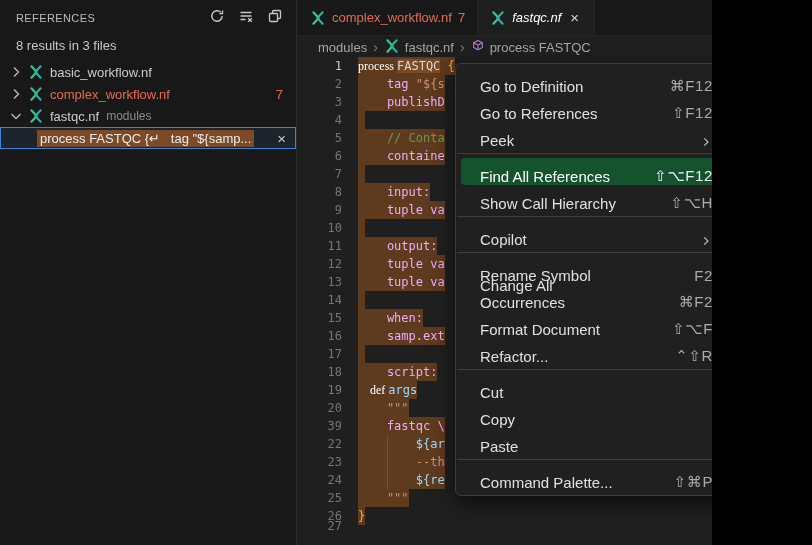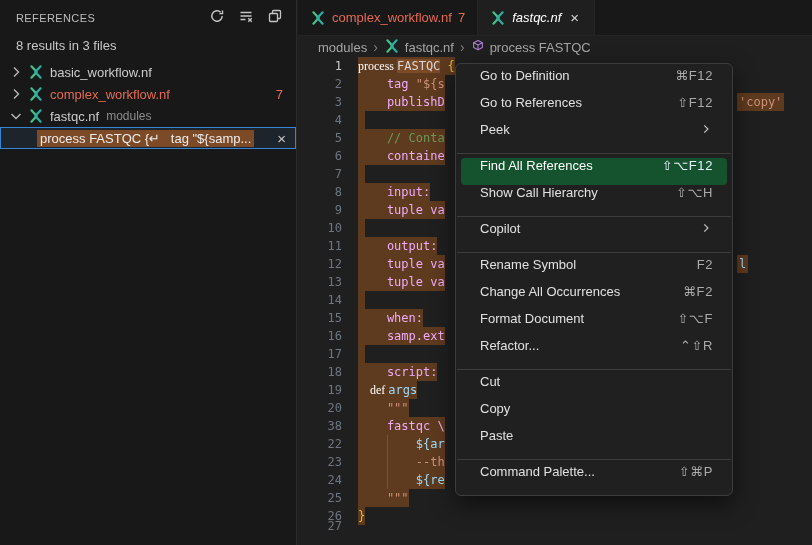--- a/index.html
+++ b/index.html
@@ -1,16 +1,16 @@
 <!DOCTYPE html>
 <html><head>
 <meta charset="utf-8">
 <style>
   html,body{margin:0;padding:0;background:#000;}
-  #app{position:relative;width:812px;height:545px;background:#1f1f1f;overflow:hidden;
+  #app{position:relative;width:712px;height:545px;background:#1f1f1f;overflow:hidden;
        font-family:"Liberation Sans","DejaVu Sans",sans-serif;color:#cccccc;-webkit-font-smoothing:antialiased;}
 
   
   .sidebar{position:absolute;left:0;top:0;width:297px;height:100%;background:#181818;border-right:1px solid #2b2b2b;box-sizing:border-box;}
   .sb-header{display:flex;align-items:center;height:35px;padding:0 10px 0 16px;}
   .sb-title{flex:1;font-size:11px;letter-spacing:.4px;color:#bdbdbd;}
   .sb-actions{display:flex;gap:7px;}
   .icon-btn{width:22px;height:22px;display:flex;align-items:center;justify-content:center;border-radius:4px;cursor:pointer;}
   .sb-summary{font-size:13px;color:#c8c8c8;padding:3px 16px 8px;}
   .tree{font-size:13px;}
@@ -54,21 +54,21 @@
   .tok-dir{color:#f0abfc;}
   .tok-str{color:#ce9178;}
   .tok-com{color:#6a9955;}
   .tok-var{color:#9cdcfe;}
   .tok-brace{color:#e2b93d;}
   .tok-sym{color:#d8d8d8;background:#7d4a27;}
 
   
   .menu{position:absolute;left:455px;top:63px;width:278px;box-sizing:border-box;background:#202020;
         border:1px solid #3c3c3c;border-radius:6px;box-shadow:0 8px 22px rgba(0,0,0,.55);padding:4px 0;z-index:30;}
-  .mi{display:flex;align-items:flex-start;height:27px;margin:0 5px;padding:0 14px 0 19px;border-radius:4px;font-size:13px;color:#e0e0e0;cursor:pointer;gap:40px;}
+  .mi{display:flex;align-items:flex-end;height:27px;margin:0 5px;padding:0 14px 0 19px;border-radius:4px;font-size:15px;color:#e0e0e0;cursor:pointer;gap:40px;}
   .mi .sc{margin-left:auto;color:#ababab;letter-spacing:.6px;}
   .mi .sub{margin-left:auto;display:flex;align-items:center;}
   .mi.hl{background:#14532d;color:#ffffff;}
   .mi.hl .sc{color:#e8f1ff;}
   .msep{height:1px;background:#3d3d3d;margin:4px 1px;}
 </style>
 </head>
 <body>
 
 <div id="app">
@@ -192,21 +192,21 @@
         <div class="cline" style="top: 180px;"><span class="lnum">11</span><span class="ctext"><span class="chl"><span class="tok-dir">    output:</span></span></span></div>
         <div class="cline" style="top: 198px;"><span class="lnum">12</span><span class="ctext"><span class="chl"><span class="tok-dir">    tuple va</span></span></span></div>
         <div class="cline" style="top: 216px;"><span class="lnum">13</span><span class="ctext"><span class="chl"><span class="tok-dir">    tuple va</span></span></span></div>
         <div class="cline" style="top: 234px;"><span class="lnum">14</span><span class="ctext"><span class="chl stub"></span></span></div>
         <div class="cline" style="top: 252px;"><span class="lnum">15</span><span class="ctext"><span class="chl"><span class="tok-dir">    when:</span></span></span></div>
         <div class="cline" style="top: 270px;"><span class="lnum">16</span><span class="ctext"><span class="chl"><span class="tok-dir">    samp.ext</span></span></span></div>
         <div class="cline" style="top: 288px;"><span class="lnum">17</span><span class="ctext"><span class="chl stub"></span></span></div>
         <div class="cline" style="top: 306px;"><span class="lnum">18</span><span class="ctext"><span class="chl"><span class="tok-dir">    script:</span></span></span></div>
         <div class="cline" style="top: 324px;"><span class="lnum">19</span><span class="ctext"><span class="chl"><span class="tok-kw">    def </span><span class="tok-var">args</span></span></span></div>
         <div class="cline" style="top: 342px;"><span class="lnum">20</span><span class="ctext"><span class="chl"><span class="tok-str">    """</span></span></span></div>
-        <div class="cline" style="top: 360px;"><span class="lnum">38</span><span class="ctext"><span class="chl"><span class="tok-dir">    fastqc \</span></span></span></div>
+        <div class="cline" style="top: 360px;"><span class="lnum">39</span><span class="ctext"><span class="chl"><span class="tok-dir">    fastqc \</span></span></span></div>
         <div class="cline" style="top: 378px;"><span class="lnum">22</span><span class="ctext"><span class="chl"><span class="tok-var">        ${ar</span></span></span><i class="guide"></i></div>
         <div class="cline" style="top: 396px;"><span class="lnum">23</span><span class="ctext"><span class="chl"><span class="tok-str">        --th</span></span></span><i class="guide"></i></div>
         <div class="cline" style="top: 414px;"><span class="lnum">24</span><span class="ctext"><span class="chl"><span class="tok-var">        ${re</span></span></span><i class="guide"></i></div>
         <div class="cline" style="top: 432px;"><span class="lnum">25</span><span class="ctext"><span class="chl"><span class="tok-str">    """</span></span></span></div>
         <div class="cline" style="top: 450px;"><span class="lnum">26</span><span class="ctext"><span class="chl"><span class="tok-brace">}</span></span></span></div>
         <div class="cline" style="top: 460px;"><span class="lnum">27</span><span class="ctext"></span></div>
         <span class="cfloat tok-str" style="top: 36px;">'copy'</span>
         <span class="cfloat tok-var" style="top: 198px;">l</span>
       </div>
   </main>

